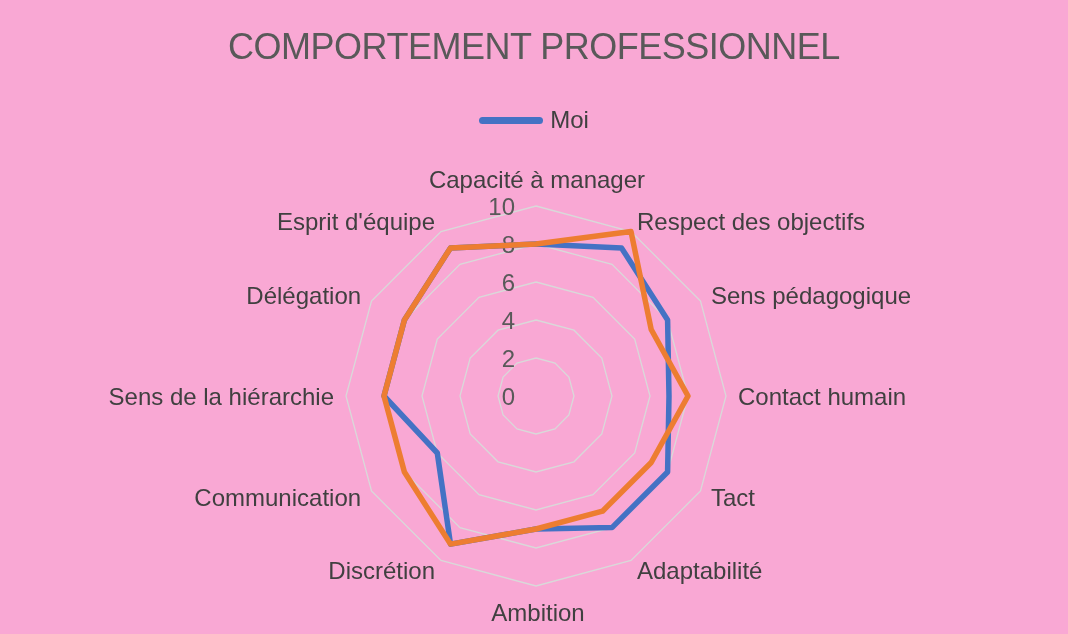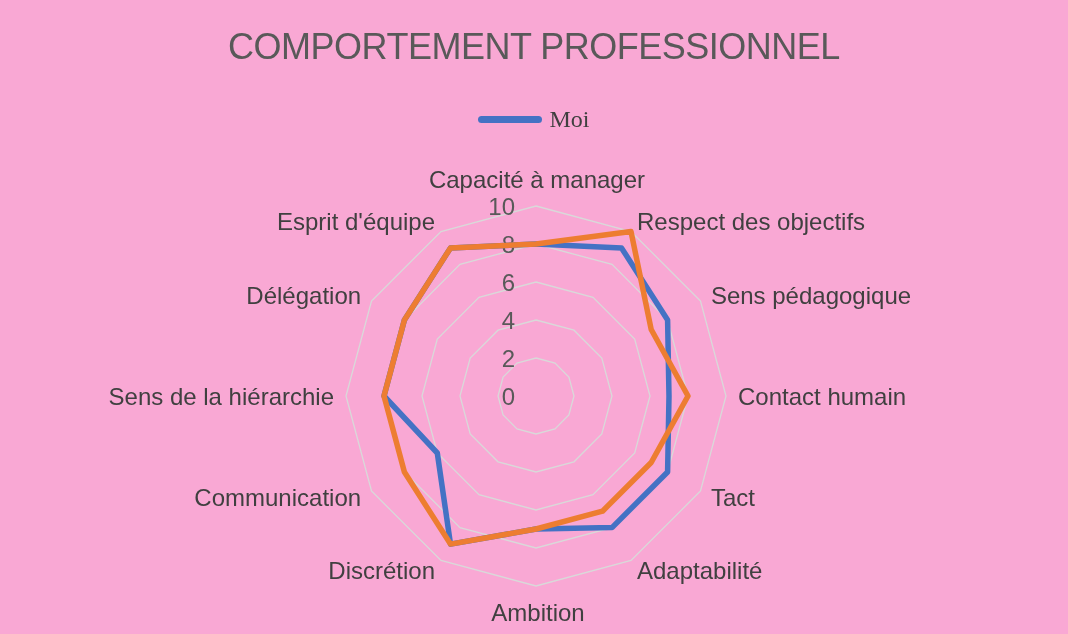--- a/index.html
+++ b/index.html
@@ -11,21 +11,21 @@
   .chart-title{
     position:absolute;left:0;top:26px;width:1068px;text-align:center;
     font-size:36px;letter-spacing:-0.5px;color:#595959;font-weight:400;
   }
   .legend{
     position:absolute;left:0;top:106px;width:1068px;
     display:flex;justify-content:center;align-items:center;gap:26px;
   }
   .legend-item{display:flex;align-items:center;gap:7px;}
   .swatch{display:inline-block;width:64px;height:7px;border-radius:4px;}
-  .legend-label{font-size:24px;color:#404040;font-family:Liberation Serif, serif;}
+  .legend-label{font-size:24px;color:#404040;}
   svg.radar{position:absolute;left:0;top:0;}
   .cat-label{fill:#404040;font-size:24px;font-family:"Liberation Sans",sans-serif;}
   .tick-label{fill:#595959;font-size:24px;font-family:"Liberation Sans",sans-serif;}
 </style>
 </head>
 <body>
 
 <div class="stage">
 
   <div class="chart-title">COMPORTEMENT PROFESSIONNEL</div>

